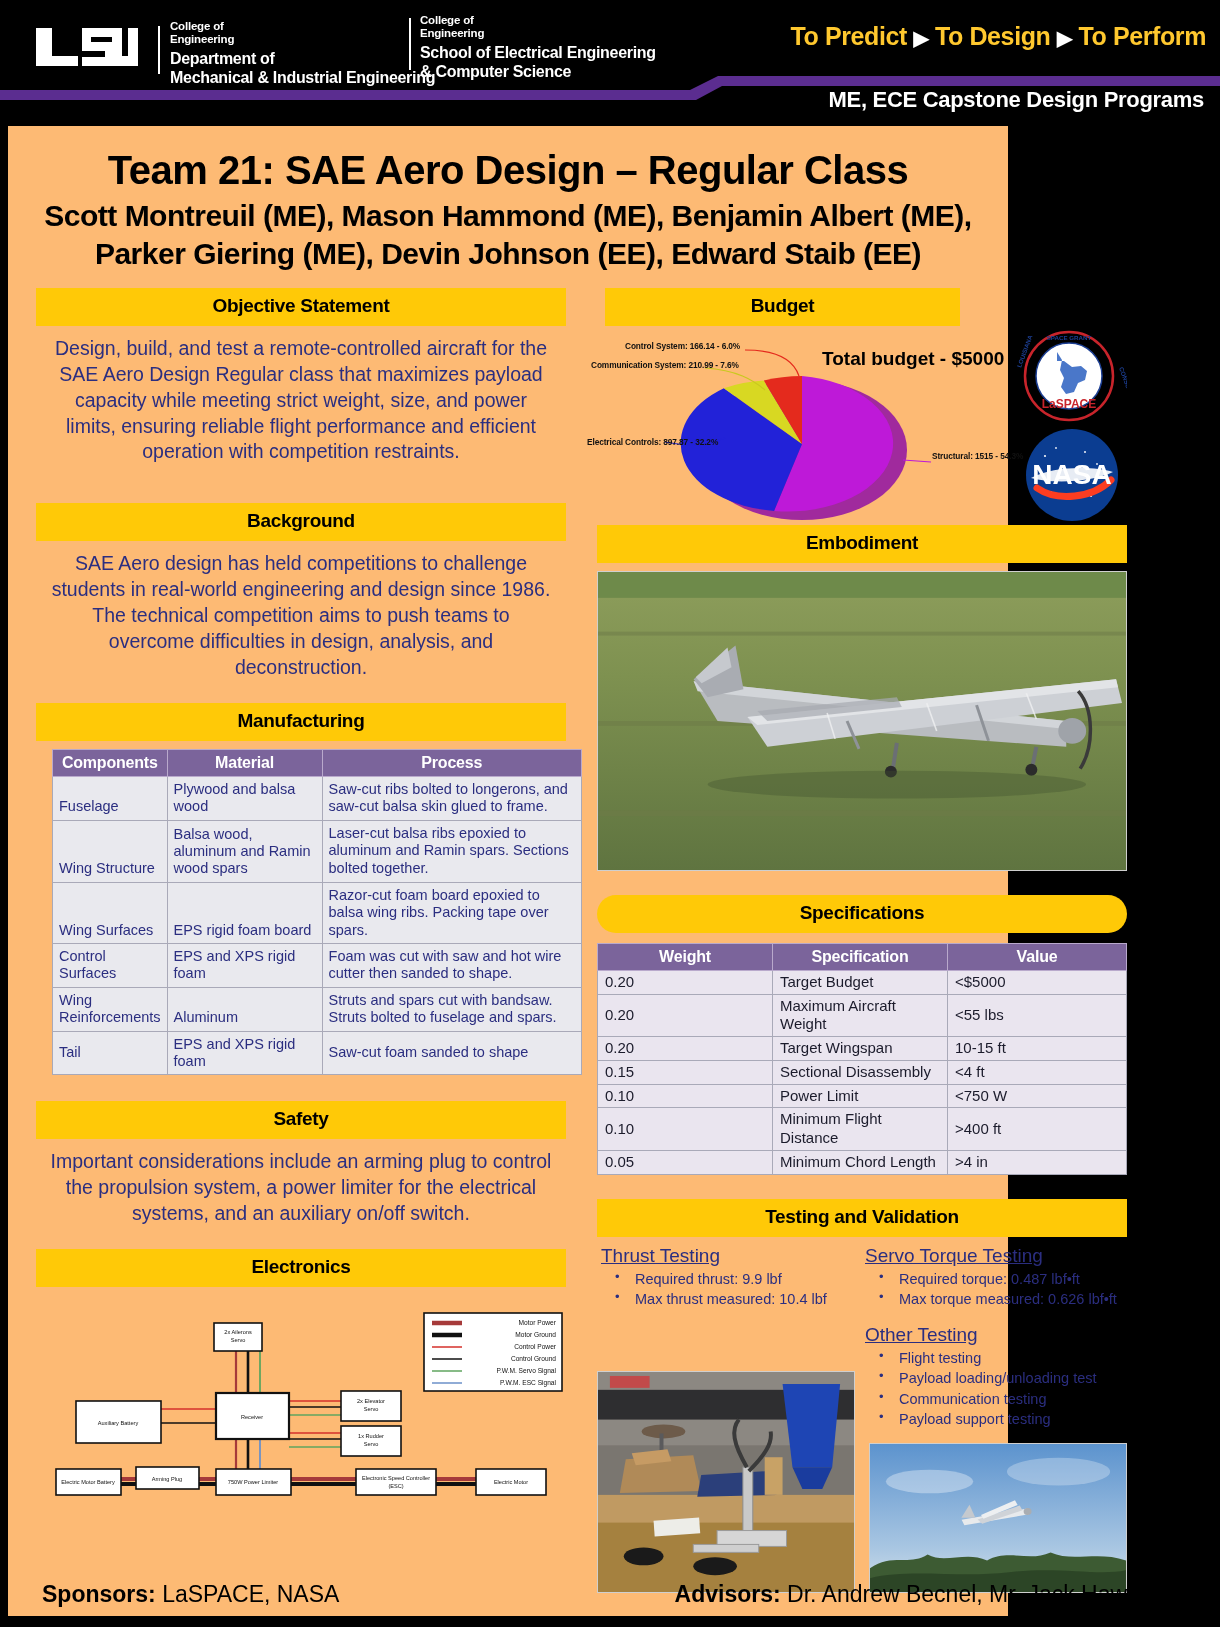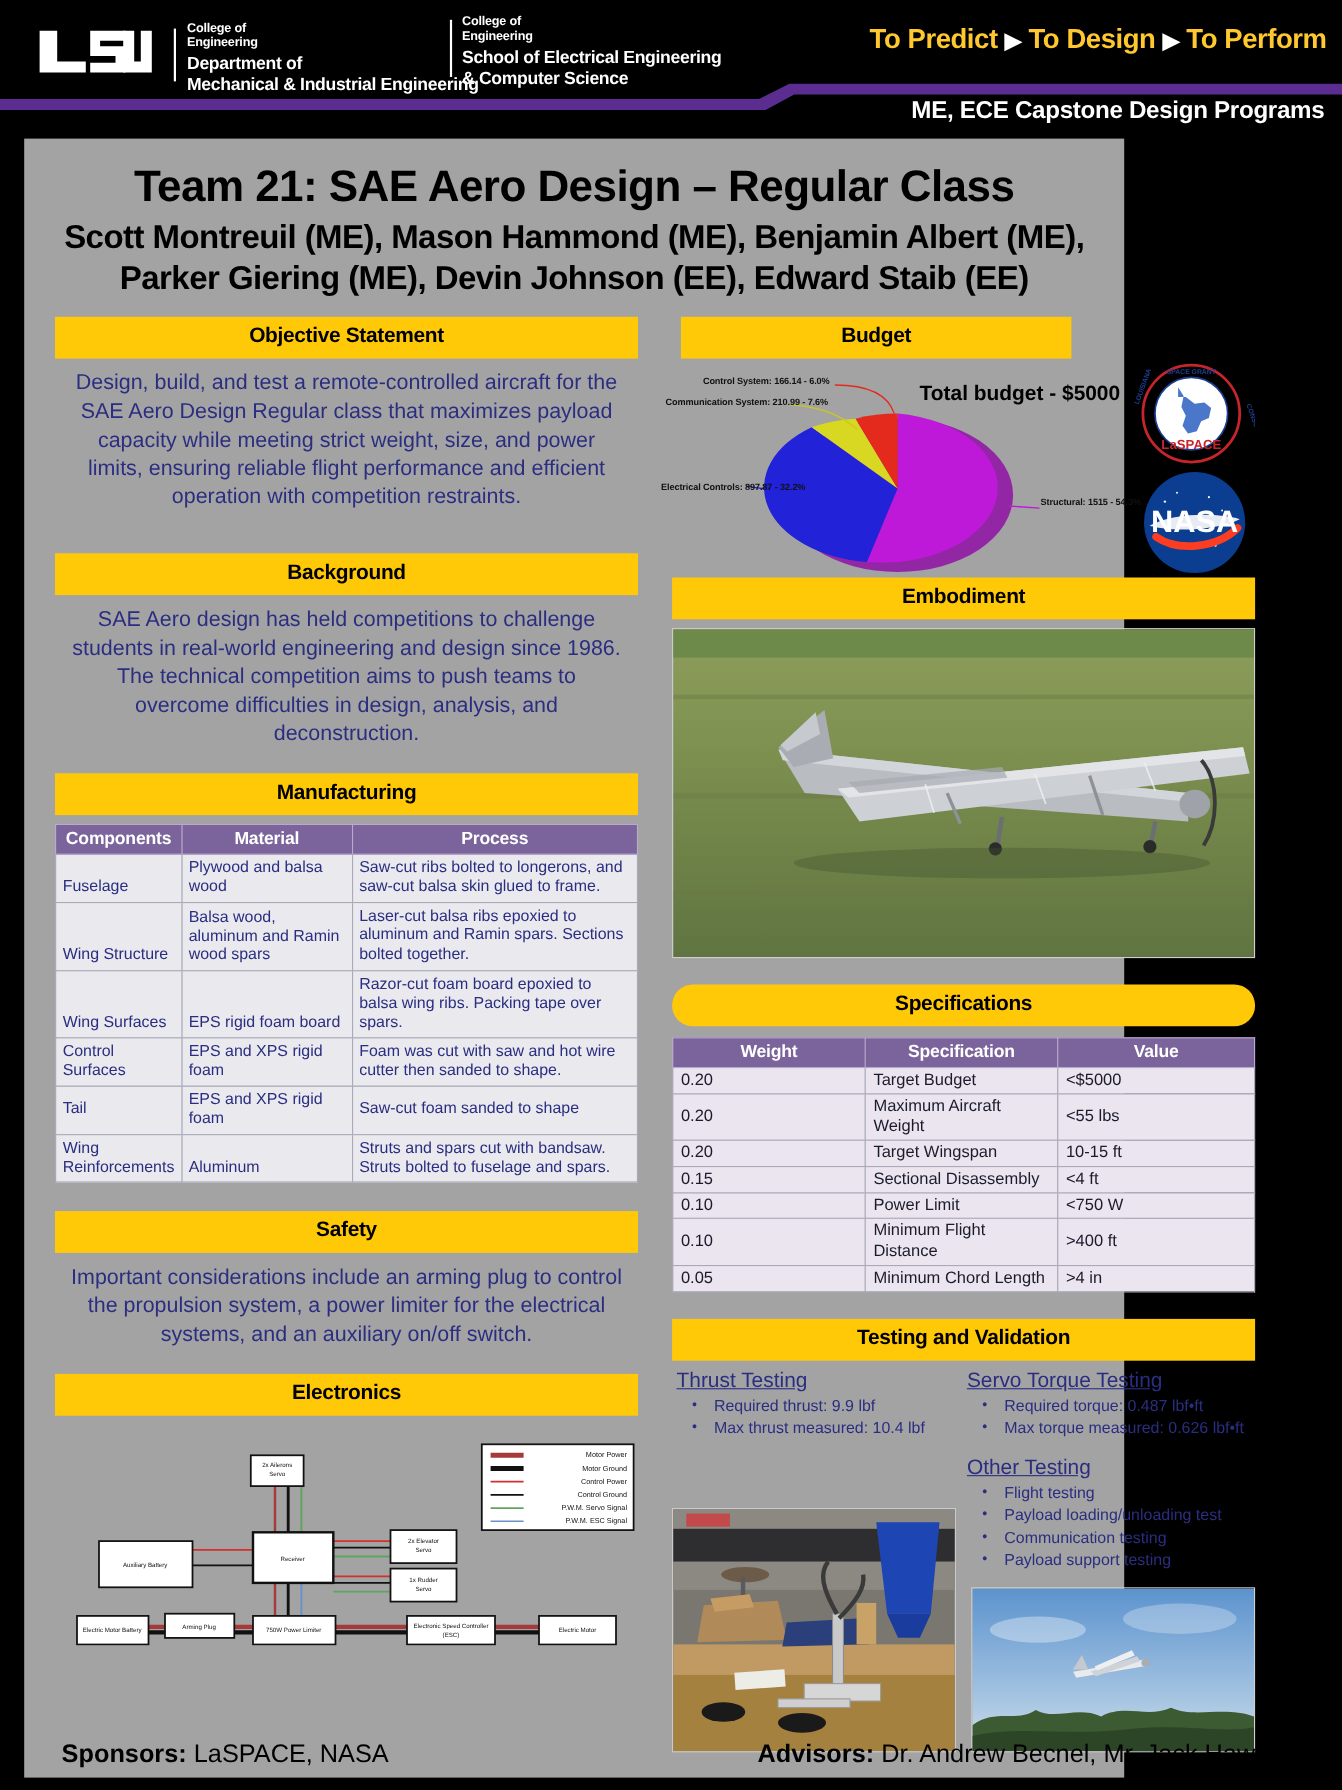--- a/index.html
+++ b/index.html
@@ -30,23 +30,23 @@
   .capstone {
     position: absolute; right: 16px; top: 87px;
     color: #fff; font-size: 22px; font-weight: bold; letter-spacing: -0.3px;
     white-space: nowrap;
   }
   
   #purplebar { position: absolute; left: 0; top: 76px; width: 1220px; height: 42px; }
 
   
   #poster {
-    position: absolute; left: 22px; top: 126px;
+    position: absolute; left: 8px; top: 126px;
     width: 1000px; height: 1490px;
-    background: #a3a3a3;
+    background: #fdba74;
   }
 
   .title1 {
     text-align: center; font-size: 40px; font-weight: bold;
     color: #000; margin-top: 22px; letter-spacing: -0.5px;
   }
   .title2 {
     text-align: center; font-size: 30px; font-weight: bold;
     color: #000; line-height: 1.28; letter-spacing: -0.5px;
     padding: 0 6px; margin-top: 4px;
@@ -66,21 +66,21 @@
     color: #2B2E80; text-align: center;
     font-size: 19.5px; line-height: 1.33;
     padding: 10px 12px 0 12px;
   }
 
   
   table.mf, table.spec {
     border-collapse: collapse; width: 100%;
     font-size: 14.5px; color: #2B2E80;
   }
-  table.mf { margin-top: 8px; }
+  table.mf { margin-top: 8px; margin-left: 16px; }
   table.spec { margin-top: 10px; font-size: 15px; }
   table.mf th, table.spec th {
     background: #7B649B; color: #fff; font-size: 16px;
     padding: 4px 6px; border: 1px solid #b9a9cc; text-align: center;
     letter-spacing: -0.2px;
   }
   table.mf td {
     background: #E9E9EE; border: 1px solid #A9A9B8;
     padding: 4px 6px; vertical-align: bottom; line-height: 1.2;
   }
@@ -237,29 +237,29 @@
           <tr style="height:43px;">
             <td class="c0">Wing Surfaces</td>
             <td class="c1">EPS rigid foam board</td>
             <td style="vertical-align:top">Razor-cut foam board epoxied to balsa wing ribs. Packing tape over spars.</td>
           </tr>
           <tr style="height:43px;">
             <td class="c0">Control Surfaces</td>
             <td class="c1">EPS and XPS rigid foam</td>
             <td style="vertical-align:top">Foam was cut with saw and hot wire cutter then sanded to shape.</td>
           </tr>
+          <tr style="height:43px;">
+            <td class="c0" style="vertical-align:top">Wing Reinforcements</td>
+            <td class="c1">Aluminum</td>
+            <td style="vertical-align:top">Struts and spars cut with bandsaw. Struts bolted to fuselage and spars.</td>
+          </tr>
           <tr style="height:26px;">
             <td class="c0" style="vertical-align:middle">Tail</td>
             <td class="c1" style="vertical-align:middle">EPS and XPS rigid foam</td>
             <td style="vertical-align:middle">Saw-cut foam sanded to shape</td>
-          </tr>
-          <tr style="height:43px;">
-            <td class="c0" style="vertical-align:top">Wing Reinforcements</td>
-            <td class="c1">Aluminum</td>
-            <td style="vertical-align:top">Struts and spars cut with bandsaw. Struts bolted to fuselage and spars.</td>
           </tr>
         </tbody>
       </table>
 
       <div class="bar" style="margin-top:26px;">Safety</div>
       <div class="body-text">Important considerations include an arming plug to control the propulsion system, a power limiter for the electrical systems, and an auxiliary on/off switch.</div>
 
       <div class="bar" style="margin-top:22px;">Electronics</div>
 
       <div id="elecWrap">

